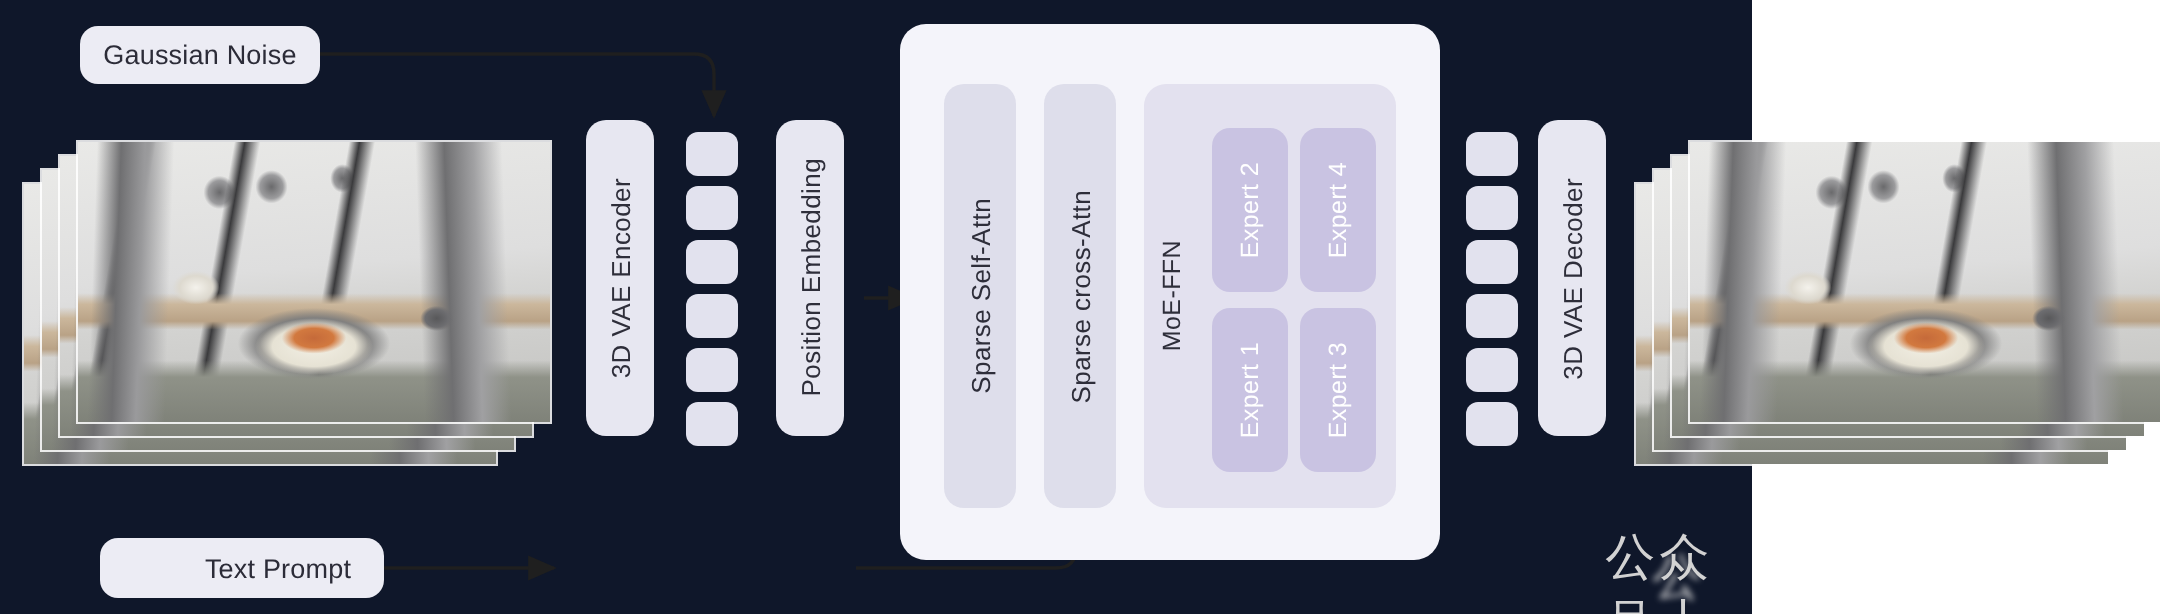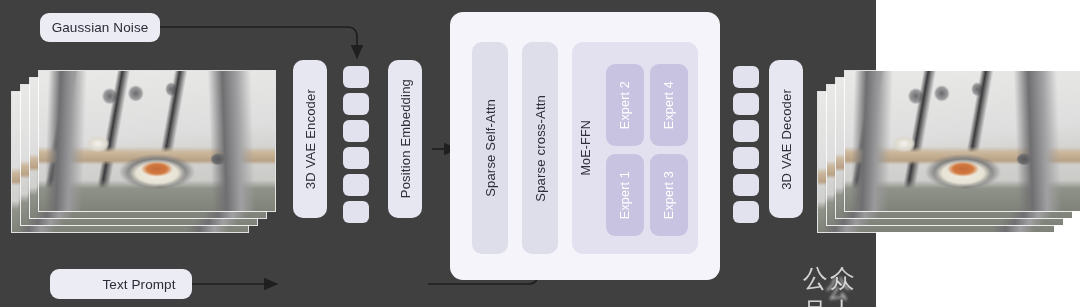--- a/index.html
+++ b/index.html
@@ -2,21 +2,21 @@
 <html><head>
 <meta charset="utf-8">
 <style>
   * { box-sizing: border-box; margin: 0; padding: 0; }
   html, body {
     width: 1080px; height: 307px;
     background: #ffffff;
     font-family: "Liberation Sans", sans-serif;
     overflow: hidden;
   }
-  #stage { position: relative; width: 876px; height: 307px; background: #404040; }
+  #stage { position: relative; width: 876px; height: 307px; background: #0f172a; }
 
   
   .pill {
     position: absolute;
     background: #ececf4;
     border-radius: 9px;
     display: flex; align-items: center; justify-content: center;
     color: #2c2c38;
     font-size: 13.5px;
     letter-spacing: .1px;

